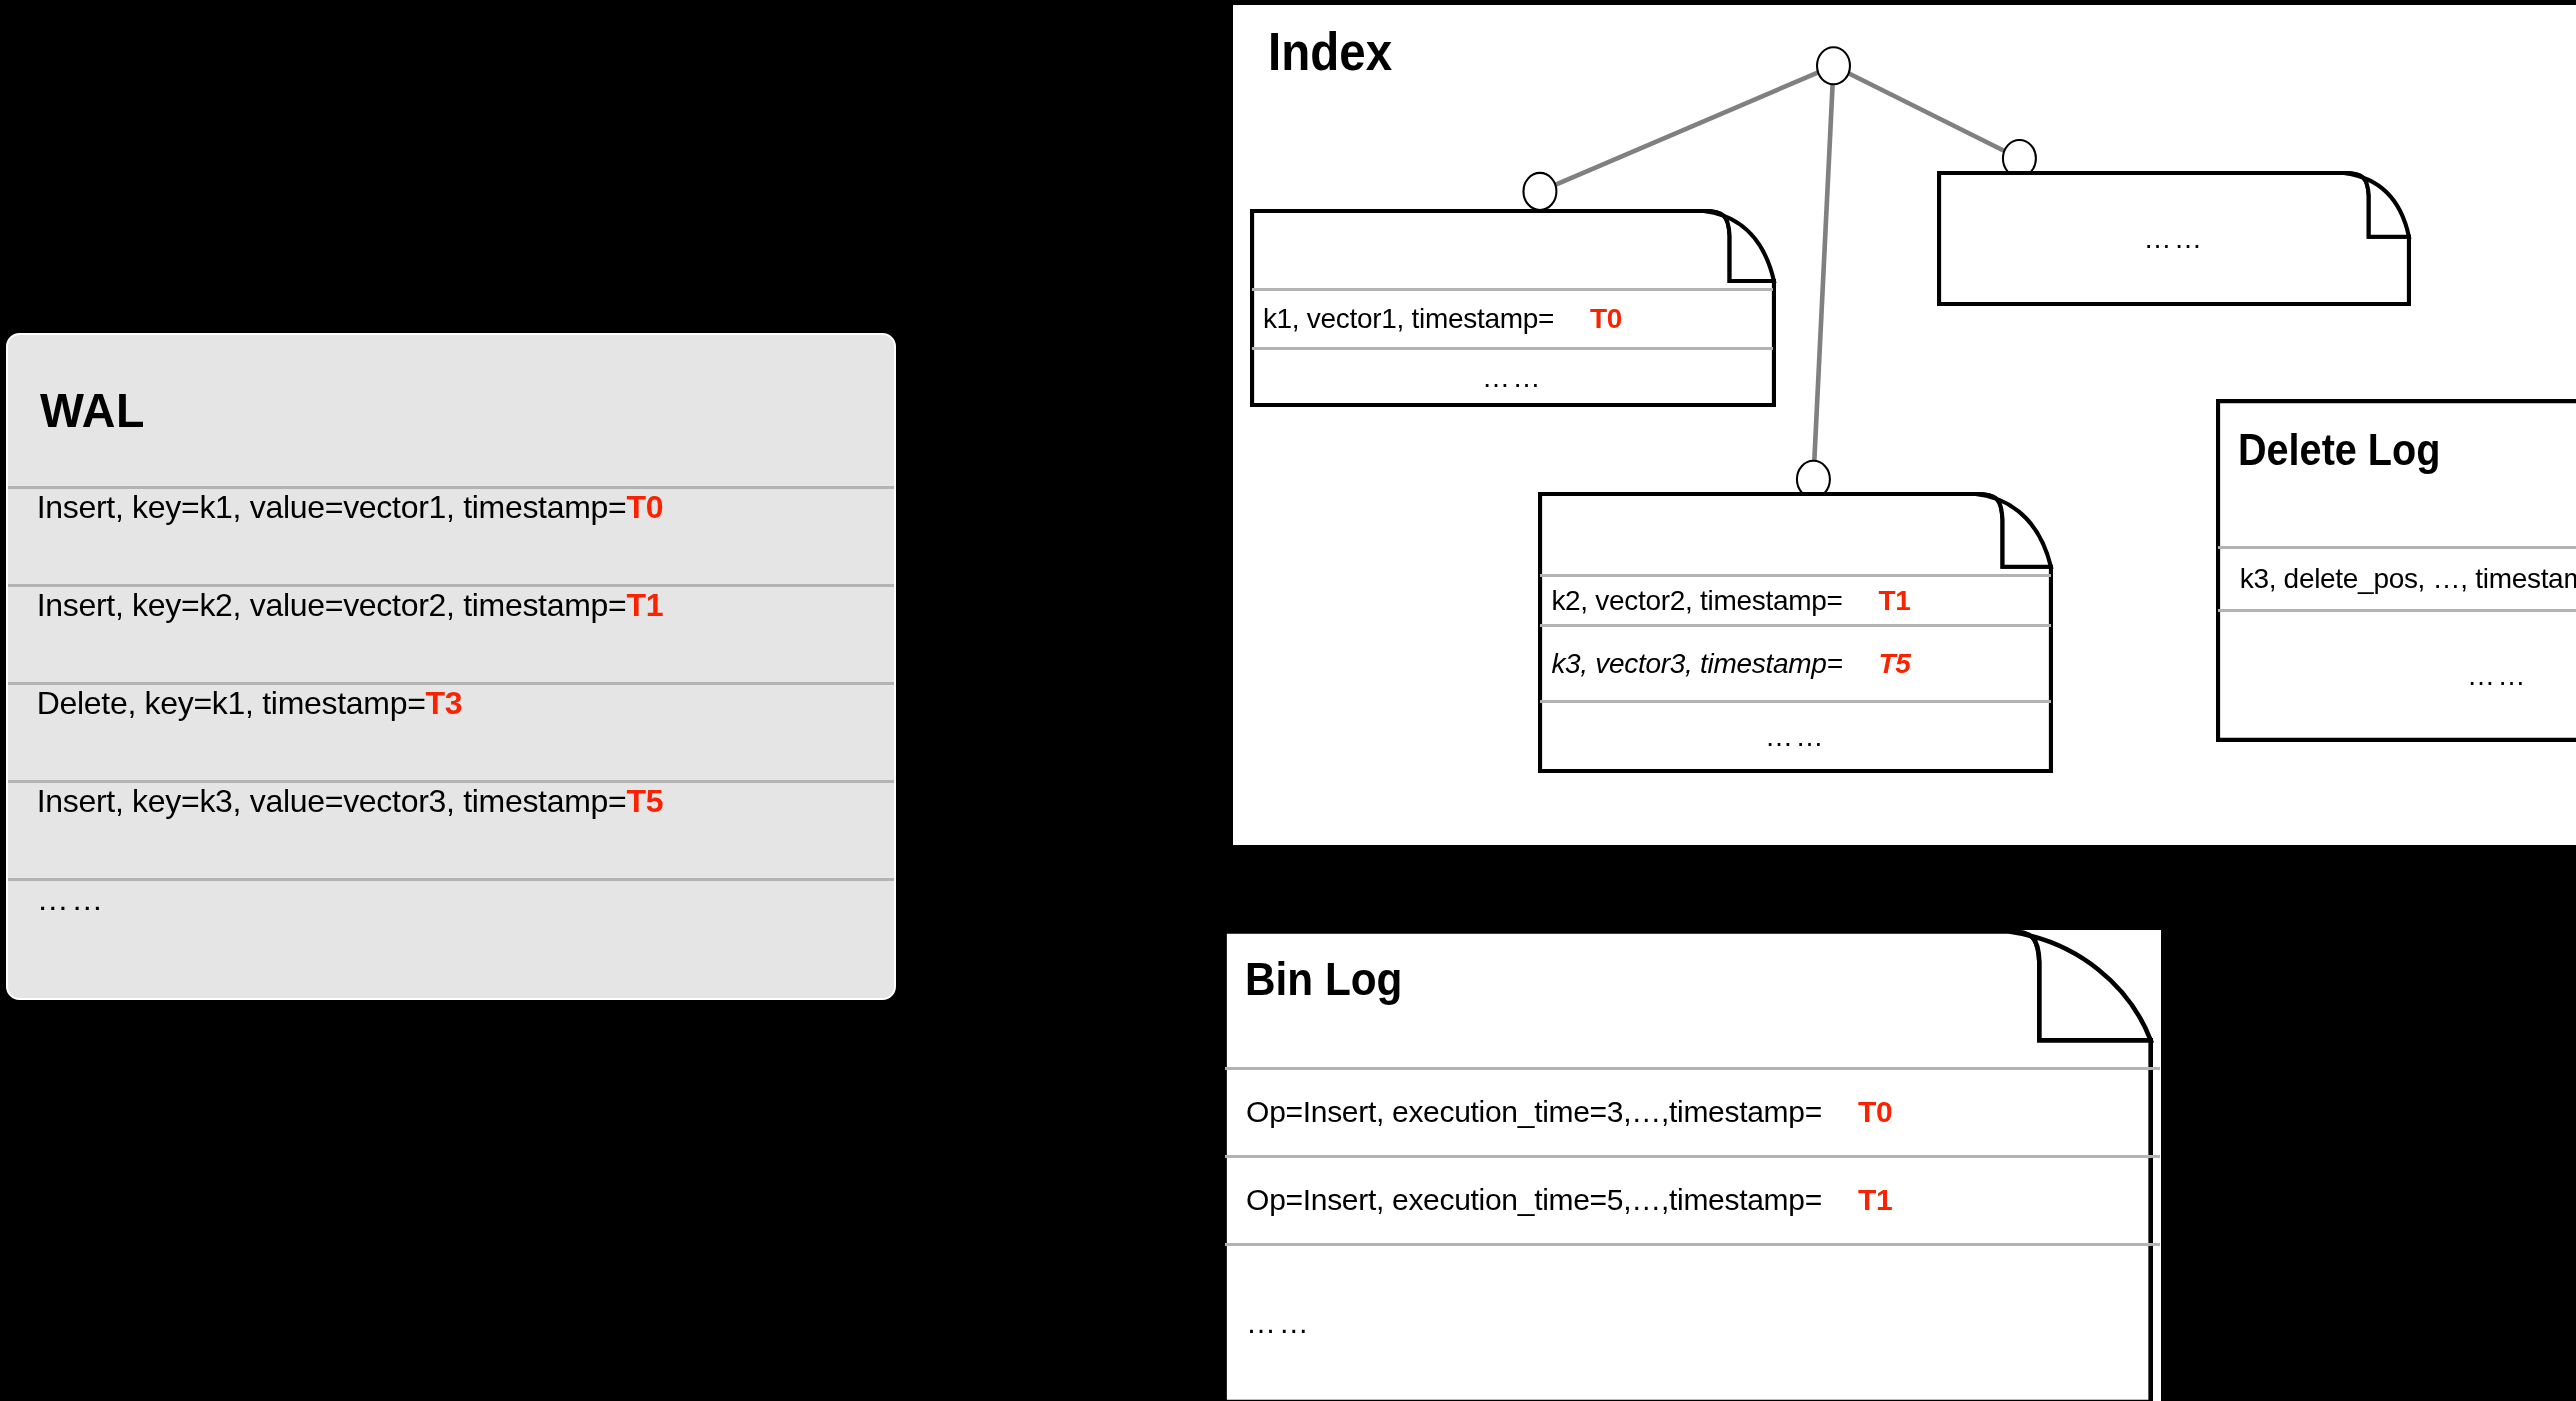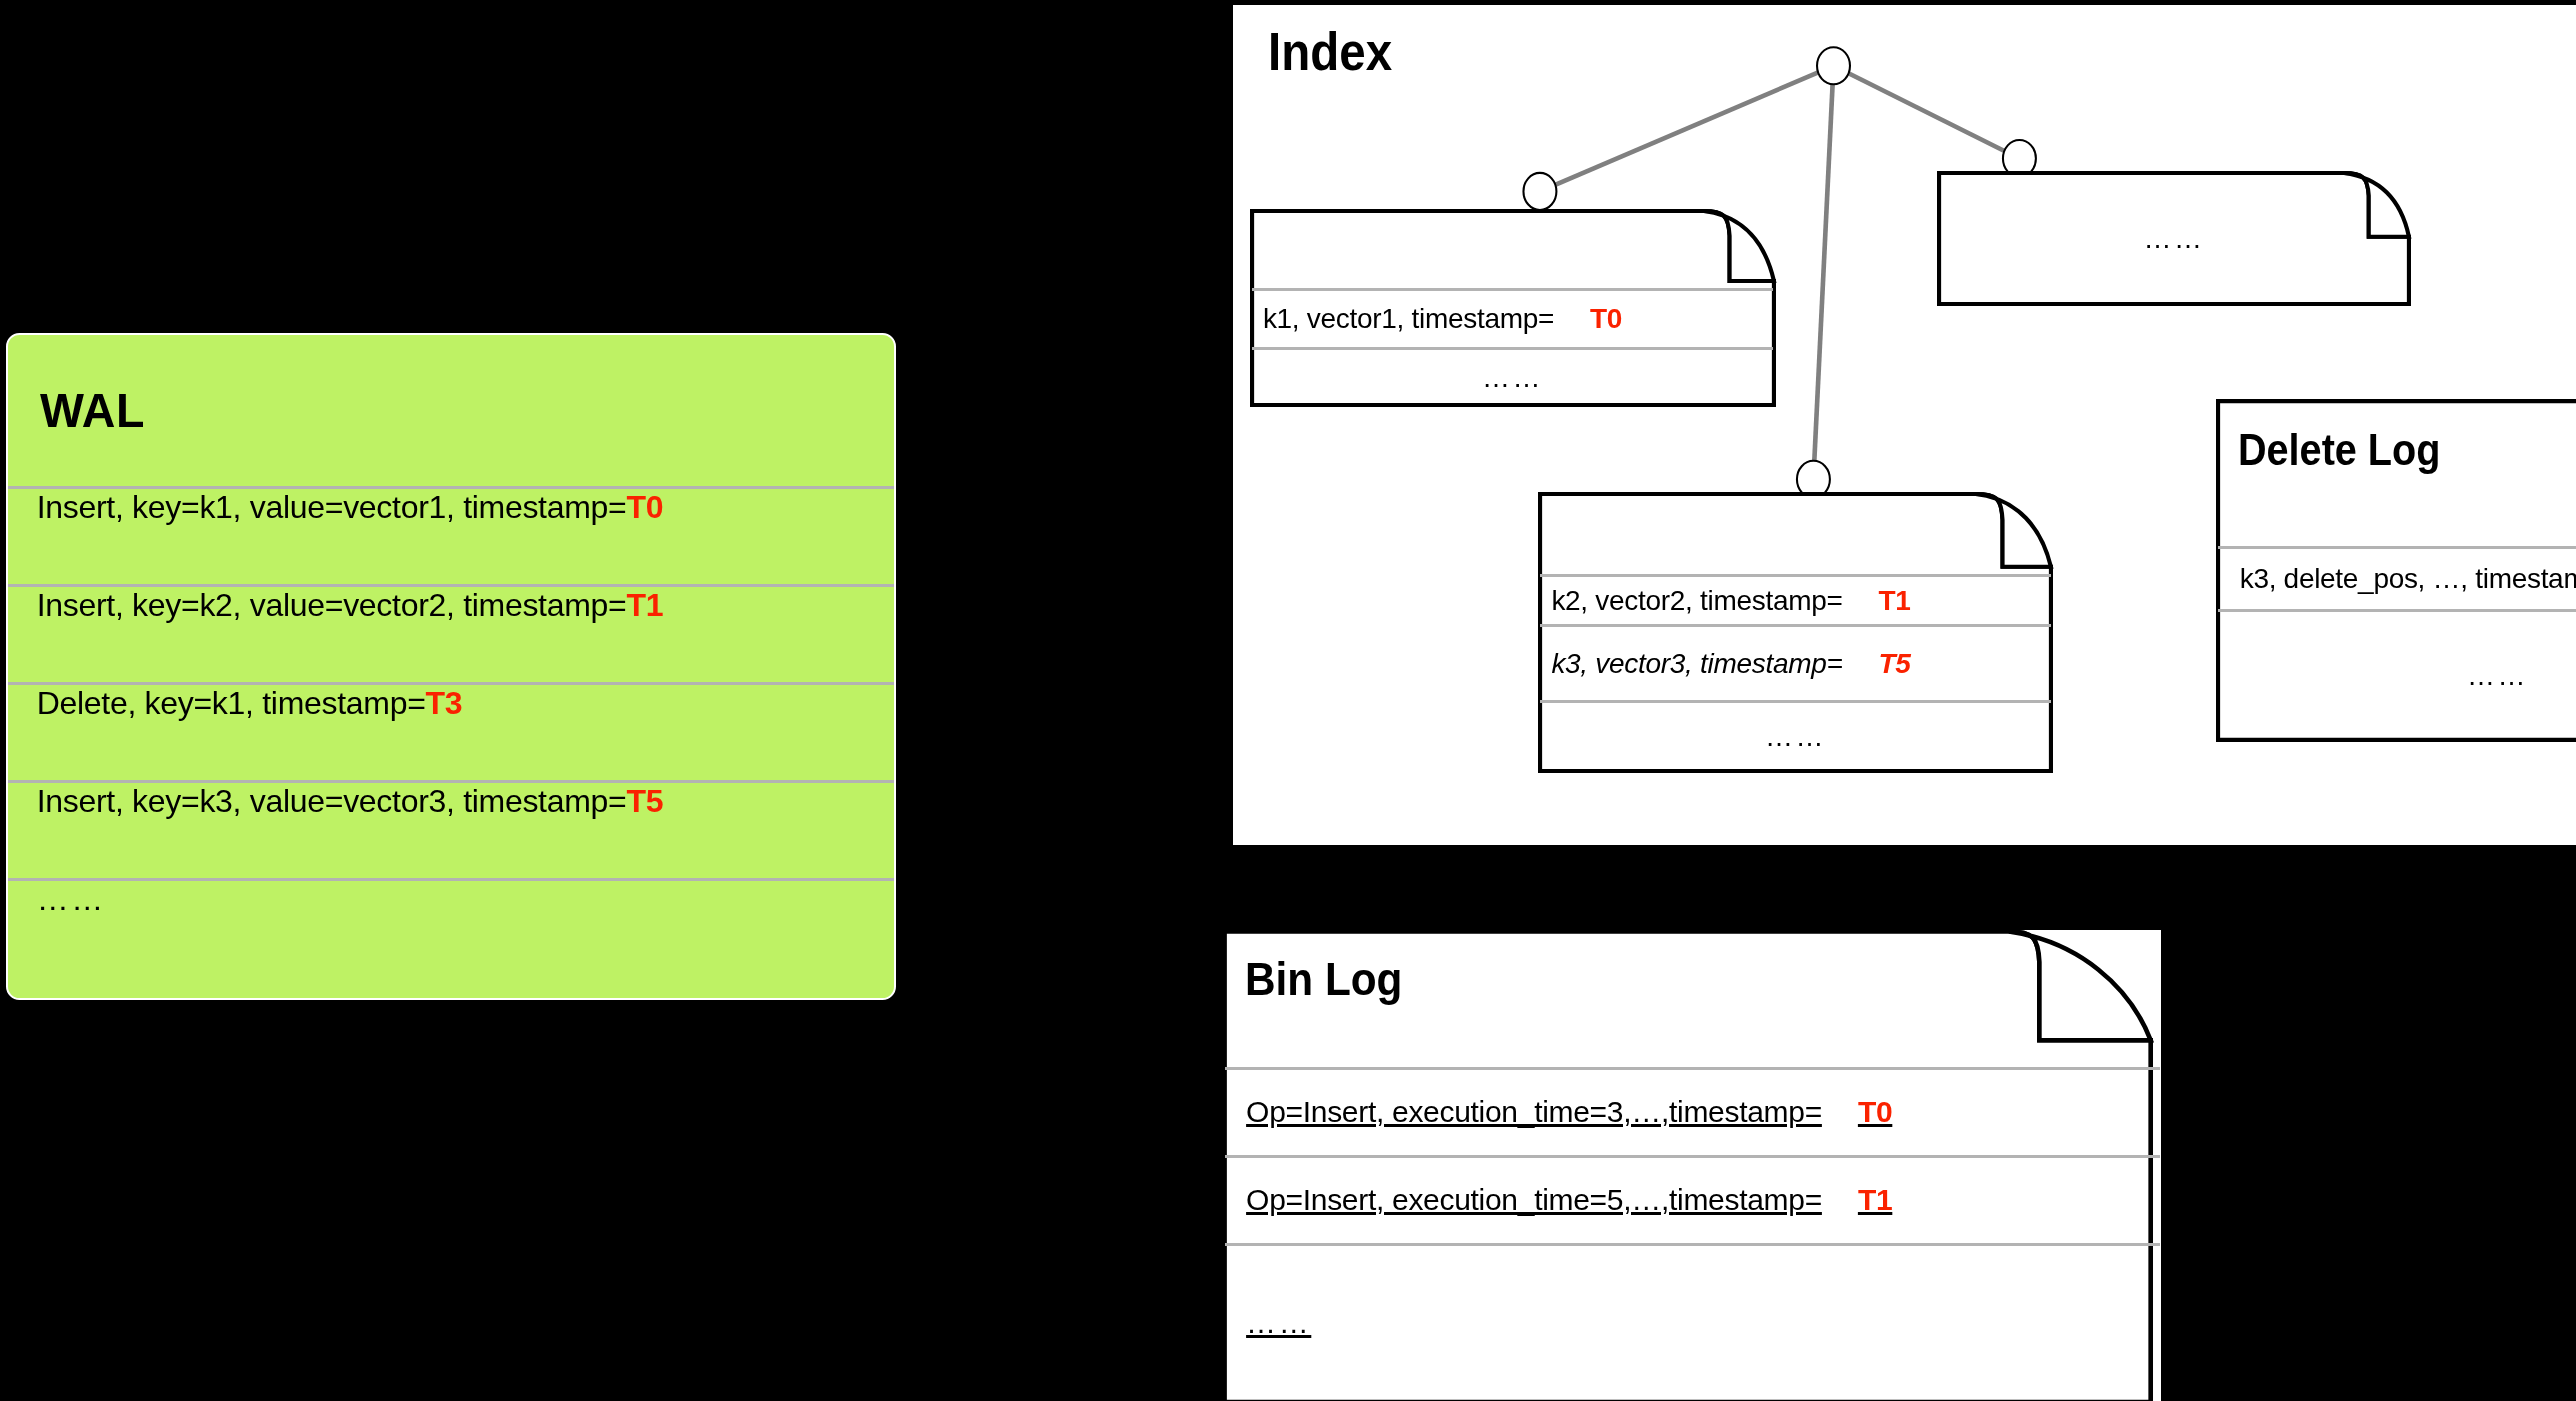--- a/index.html
+++ b/index.html
@@ -19,21 +19,21 @@
 
   
   .abs { position: absolute; box-sizing: border-box; }
 
   
   .wal-panel {
     left: 5.7px;
     top: 333px;
     width: 890px;
     height: 667px;
-    background: #bef264;
+    background: #e5e5e5;
     border: 2.6px solid #ffffff;
     border-radius: 13.4px;
     overflow: hidden;
     display: flex;
     flex-direction: column;
   }
   .wal-title-row {
     height: 151px;
     flex: 0 0 151px;
     display: flex;
@@ -258,21 +258,21 @@
   </div>
 
 </div>
 
 <div class="doc-card abs" style="left:1223px; top:930px; width:938px; height:472px;">
   <svg class="doc-svg" viewBox="0 0 1820 916" preserveAspectRatio="none">
     <path d="M3,3 L1525,3 C1570,3 1582,14 1584,62 L1584,214 L1800,214 L1800,916 L3,916 Z" fill="#ffffff" stroke="#000000" stroke-width="9"></path>
     <path d="M1525,3 C1660,22 1760,110 1800,214 L1584,214 L1584,62 C1582,14 1570,3 1525,3 Z" fill="#ffffff" stroke="#000000" stroke-width="9"></path>
   </svg>
   <span class="doc-title" style="left:21.6px; top:25px; font-size:47px;">Bin Log</span>
-  <div class="doc-body" style="padding:1.5px;text-decoration:underline;">
+  <div class="doc-body" style="padding:1.5px;">
     <div class="doc-head" style="height:135px;"></div>
     <div class="doc-row left" style="height:88px; padding-left:21.6px; font-size:30px;">
       <span>Op=Insert, execution_time=3,…,timestamp=</span>
         <span class="ts">T0</span>
     </div>
     <div class="doc-row left" style="height:88px; padding-left:21.6px; font-size:30px;">
       <span>Op=Insert, execution_time=5,…,timestamp=</span>
         <span class="ts">T1</span>
     </div>
     <div class="doc-row left" style="flex:1 1 auto; padding-left:21.6px; font-size:30px;">

